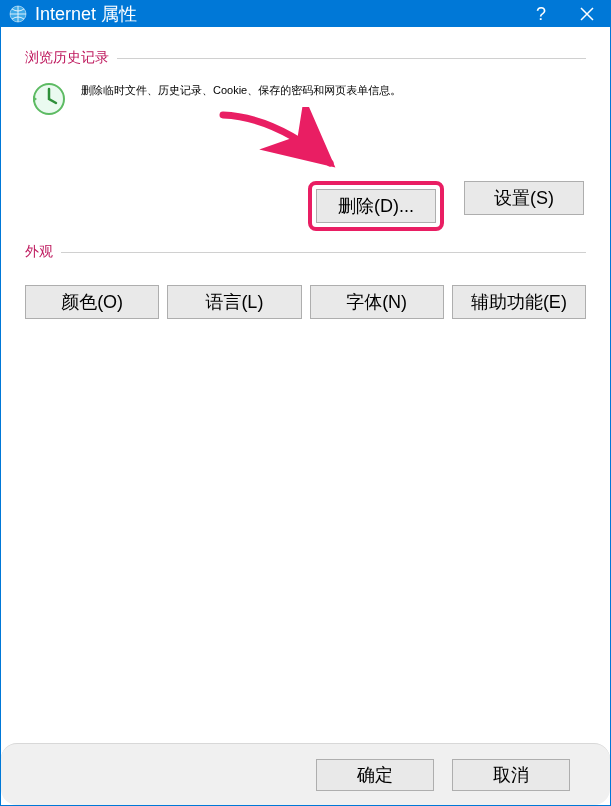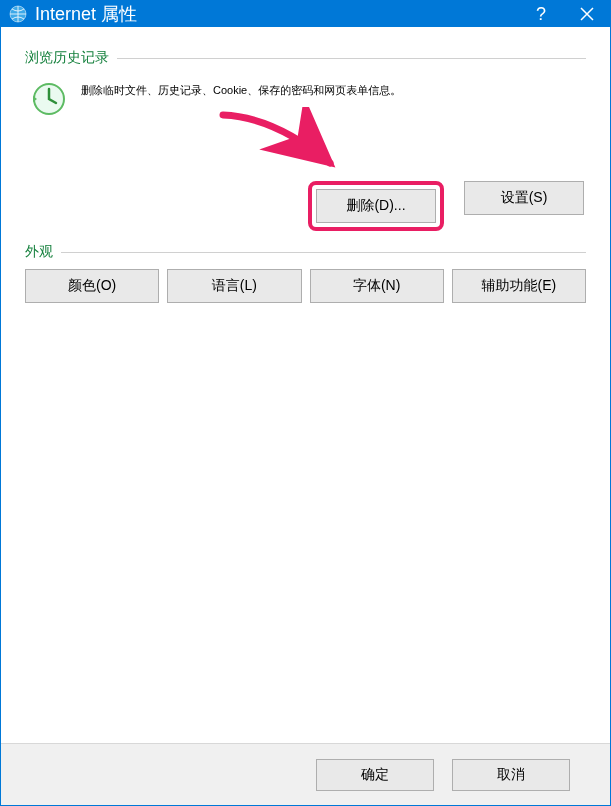--- a/index.html
+++ b/index.html
@@ -15,41 +15,41 @@
 
     
     .tabstrip { display: flex; align-items: flex-end; padding: 6px 8px 0 8px; border-bottom: 1px solid #d0d0d0; position: relative; }
     .tab { padding: 6px 14px 5px 14px; font-size: 15px; border: 1px solid transparent; border-bottom: none; background: transparent; position: relative; top: 1px; }
     .tab.active-look { border-color: #d0d0d0; background: #fff; }
     .tab-highlight { position: absolute; border: 4px solid #e91e63; border-radius: 10px; pointer-events: none; }
 
     
     .content { padding: 16px 24px 0 24px; }
     .section-row { display: flex; align-items: center; margin-top: 6px; }
-    .section-label { font-size: 14px; color: #15803d; white-space: nowrap; padding-right: 8px; font-family: Liberation Mono, monospace; }
+    .section-label { font-size: 14px; color: #be185d; white-space: nowrap; padding-right: 8px; font-family: Liberation Mono, monospace; }
     .section-line { flex: 1; height: 1px; background: #d0d0d0; }
 
     .history-body { display: flex; padding: 10px 0 16px 0; }
     .history-icon { width: 48px; display: flex; justify-content: center; padding-top: 4px; }
     .history-text { flex: 1; font-size: 11px; padding-left: 8px; padding-top: 6px; }
 
     .arrow-wrap { position: relative; height: 60px; }
     .arrow-svg { position: absolute; left: 190px; top: -26px; }
 
     .btn-row { display: flex; justify-content: flex-end; gap: 20px; padding-right: 2px; margin-top: -12px; }
-    .btn { min-width: 120px; height: 34px; background: #e9e9e9; border: 1px solid #aeaeae; font-size: 14px; display: flex; align-items: center; justify-content: center; }
+    .btn { min-width: 120px; height: 34px; background: #e9e9e9; border: 1px solid #aeaeae; font-size: 18px; display: flex; align-items: center; justify-content: center; }
 
     .delete-highlight { border: 4px solid #e91e63; border-radius: 8px; padding: 4px; }
     .delete-highlight .btn { min-width: 120px; }
 
-    .btn-row-4 { display: flex; gap: 8px; margin-top: 8px; }
+    .btn-row-4 { display: flex; gap: 8px; margin-top: 24px; }
     .btn-row-4 .btn { flex: 1; min-width: 0; }
 
     
-    .footer { position: absolute; left: 0; right: 0; bottom: 0; height: 62px; background: #f0f0f0; border-top: 1px solid #d8d8d8; display: flex; justify-content: flex-end; align-items: center; gap: 18px; padding-right: 40px; }
+    .footer { position: absolute; left: 0; right: 0; bottom: 0; height: 62px; background: #f0f0f0; border-top: 1px solid #d8d8d8; display: flex; justify-content: flex-end; align-items: center; gap: 18px; padding-right: 40px; border-radius: 16px; }
     .footer .btn { min-width: 118px; height: 32px; }
 
     .window { position: relative; width: 611px; height: 806px; border: 1px solid #0078d7; }
   </style>
 </head>
 <body>
 
 <div class="window">
 
   <div class="titlebar">

